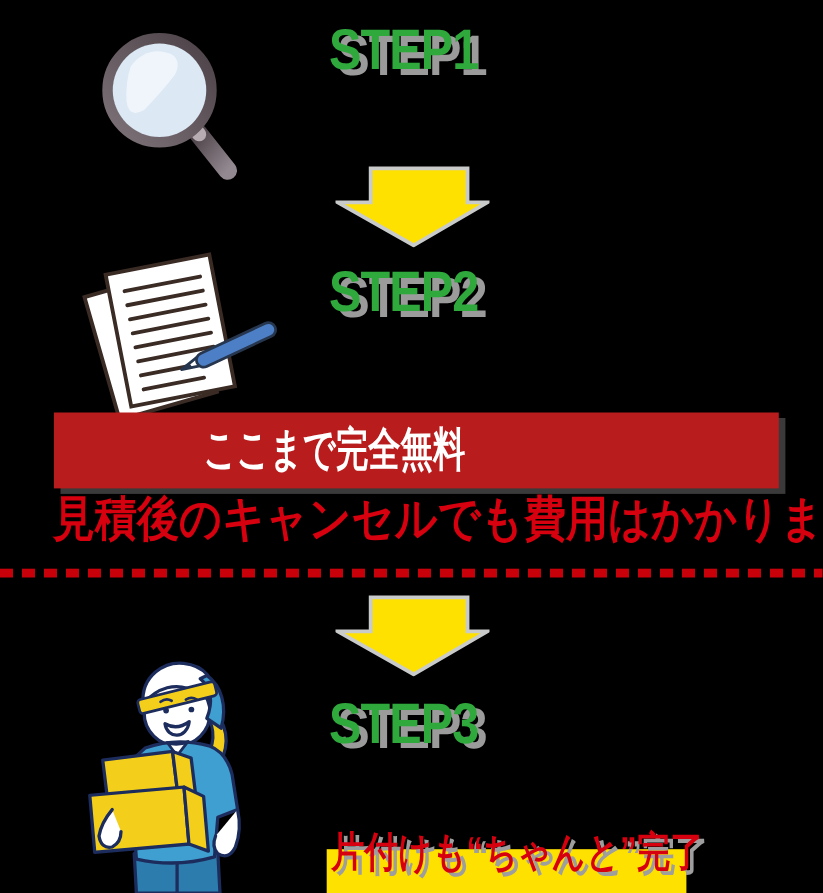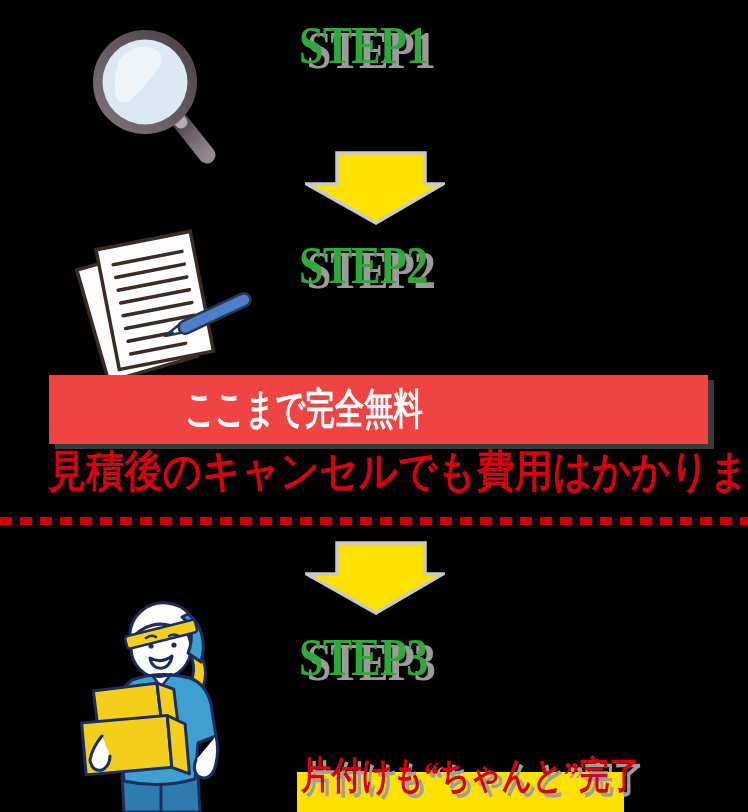--- a/index.html
+++ b/index.html
@@ -1,36 +1,36 @@
 <!DOCTYPE html>
 <html><head>
 <meta charset="utf-8">
 <style>
   html,body{margin:0;padding:0;background:#000;}
   #stage{
     position:relative;width:748px;height:812px;overflow:hidden;
-    background:#000;font-family:Liberation Serif, serif;
+    background:#000;font-family:Liberation Sans, sans-serif;
   }
   .abs{position:absolute;}
   
   .step-label{
     position:absolute;left:299px;
     font-size:52px;font-weight:bold;line-height:1;letter-spacing:-1px;
     color:#2fa93c;
     text-shadow:9px 5px 0 #9b9b9b;
     transform:scaleX(0.85);transform-origin:left top;
     white-space:nowrap;
   }
   #step1-label{top:20px;}
   #step2-label{top:240px;}
   #step3-label{top:632px;}
   
   #free-banner{
     position:absolute;left:49px;top:375px;width:659px;height:69px;
-    background:#ef4444;box-shadow:6px 5px 0 #3a3a3a;
+    background:#b91c1c;box-shadow:6px 5px 0 #3a3a3a;
   }
   #free-banner .banner-text{
     position:absolute;left:136px;top:11px;
     color:#ffffff;font-size:42px;font-weight:bold;line-height:1.1;
     white-space:nowrap;transform:scaleX(0.70);transform-origin:left top;
   }
   
   #cancel-note{
     position:absolute;left:48px;top:449px;
     color:#d7000f;font-size:44px;font-weight:bold;line-height:1.05;

